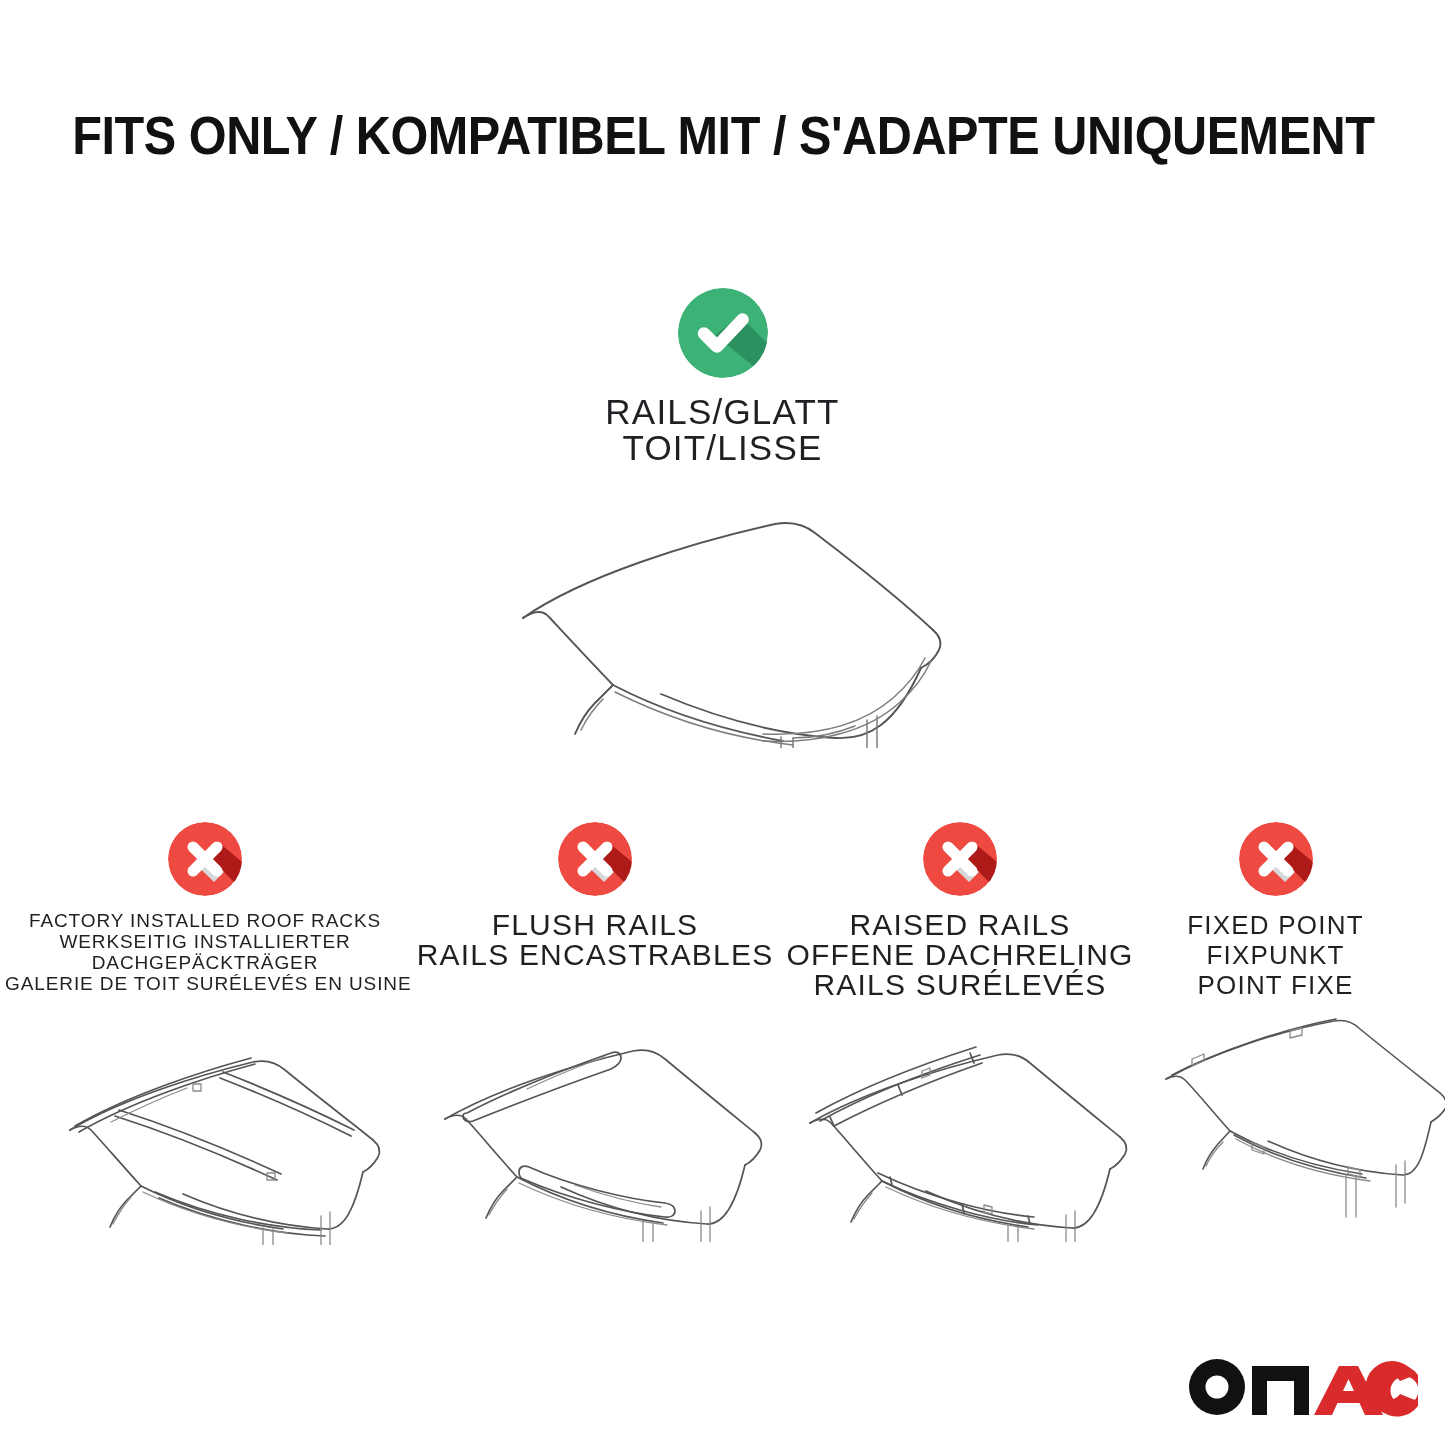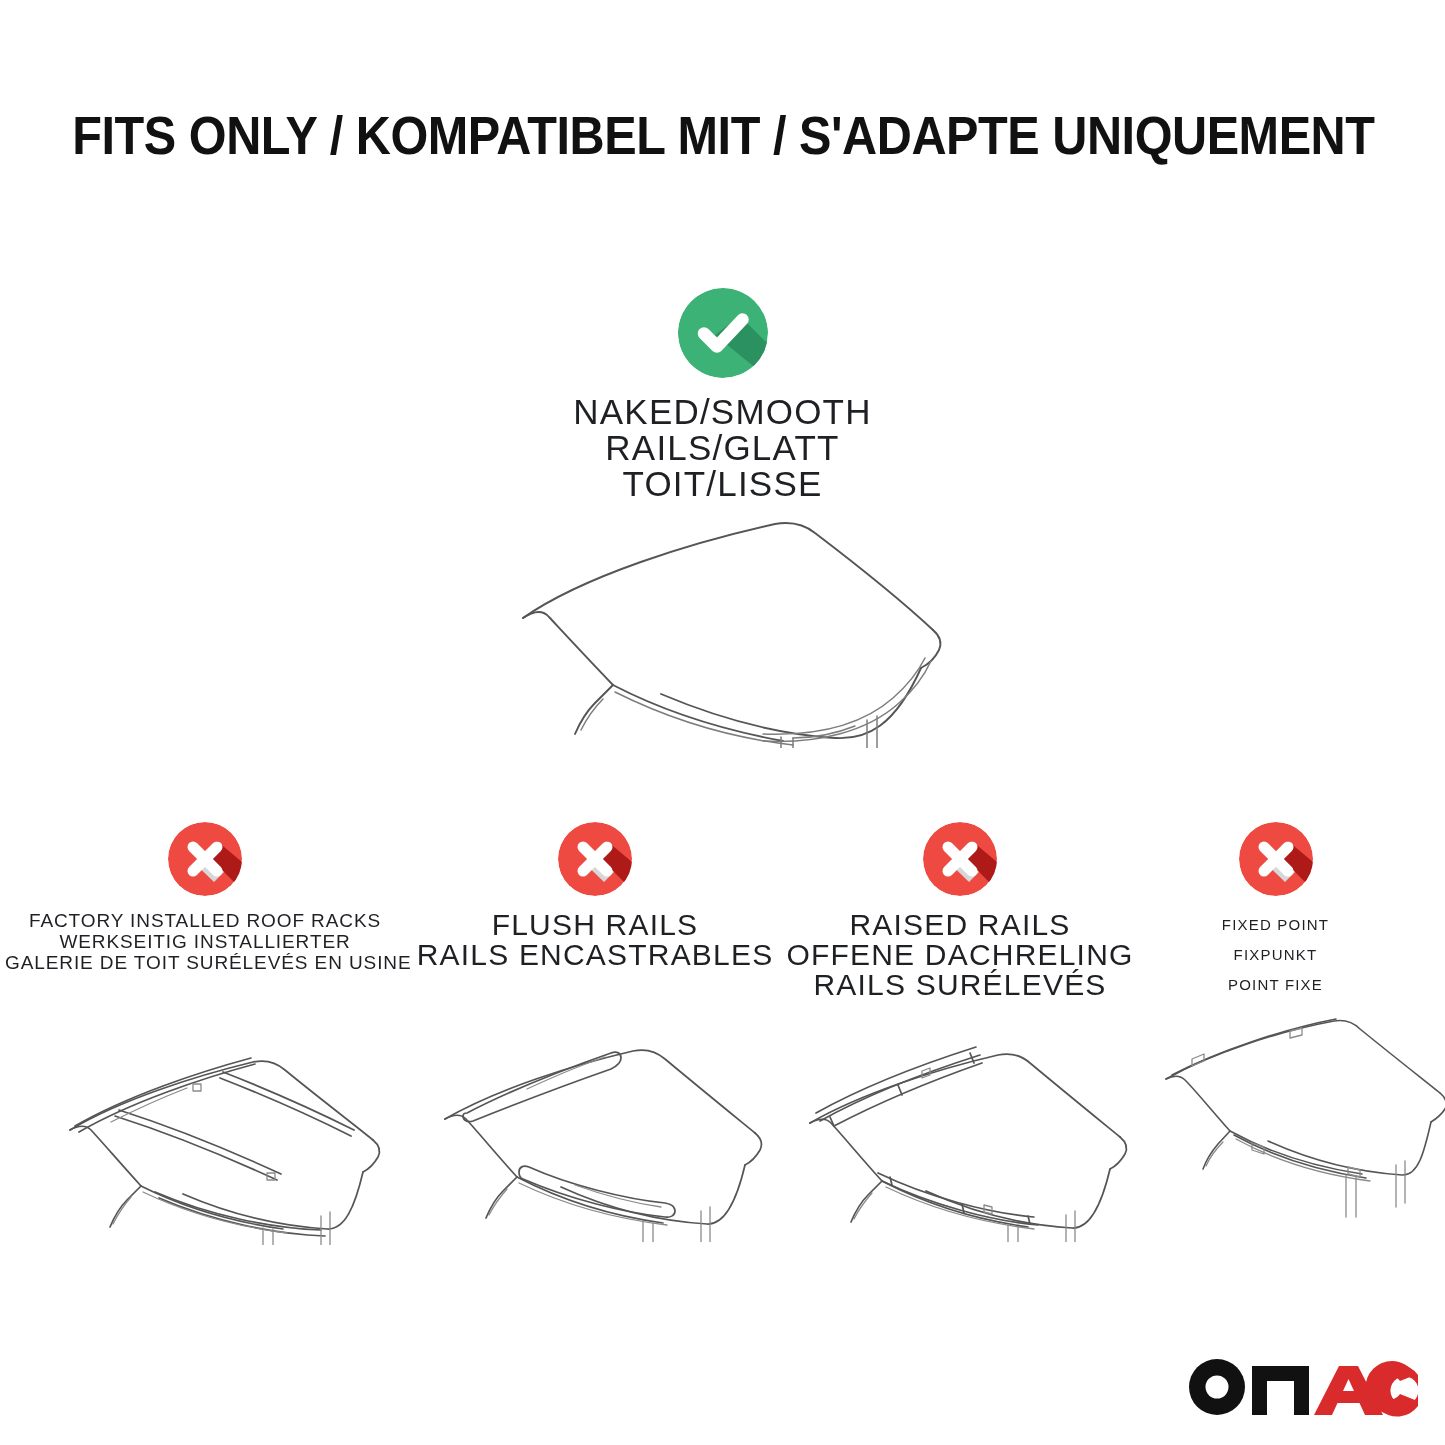--- a/index.html
+++ b/index.html
@@ -87,21 +87,21 @@
   .col .badge { width: 74px; height: 74px; }
   .col .captions { margin-top: 14px; }
 
   #col-1 { left: 5px;    width: 400px; }
   #col-2 { left: 400px;  width: 390px; }
   #col-3 { left: 765px;  width: 390px; }
   #col-4 { left: 1148px; width: 255px; }
 
   #cap-1 { font-size: 19px; line-height: 21px; letter-spacing: 0.9px; }
   #cap-2, #cap-3 { font-size: 30px; line-height: 30px; letter-spacing: 1.2px; }
-  #cap-4 { font-size: 15px; line-height: 30px; letter-spacing: 1.2px; }
+  #cap-4 { font-size: 26px; line-height: 30px; letter-spacing: 1.2px; }
 
   .col-art {
     position: absolute;
     left: 0;
     width: 100%;
   }
   .col-art svg { display: block; margin: 0 auto; }
 
   #art-1 { top: 208px; }
   #art-2 { top: 205px; }
@@ -129,21 +129,20 @@
     <div class="badge">
       <svg width="90" height="90" viewBox="0 0 90 90" aria-hidden="true">
         <circle cx="45" cy="45" r="45" fill="#3db277"></circle>
         <path d="M37 47 L90 90 L90 56 L62 28 Z" fill="#2c9160"></path>
         <path d="M26 45.5 L39 58.5 L64.5 31.5" fill="none" stroke="#ffffff" stroke-width="12.5" stroke-linecap="round" stroke-linejoin="round"></path>
       </svg>
     </div>
   </div>
 
   <div class="captions" id="hero-caption">
-    <span class="line">NAKED/SMOOTH</span>
     <span class="line">RAILS/GLATT</span>
     <span class="line">TOIT/LISSE</span>
   </div>
 
   <div id="hero-art">
     <svg width="520" height="250" viewBox="0 0 520 250" aria-hidden="true">
       <g fill="none" stroke="#555555" stroke-width="1.9" stroke-linejoin="round" stroke-linecap="round">
 
         <path d="M60 120 C 120 78, 230 44, 312 26 C 330 23, 342 27, 352 35
                  C 398 70, 440 104, 470 132"></path>
@@ -189,20 +188,21 @@
           <line x1="25" y1="25" x2="49" y2="49"></line>
           <line x1="49" y1="25" x2="25" y2="49"></line>
         </g>
       </svg>
     </div>
   </div>
 
   <div class="captions" id="cap-1">
     <span class="line">FACTORY INSTALLED ROOF RACKS</span>
     <span class="line">WERKSEITIG INSTALLIERTER</span>
+    <span class="line">DACHGEPÄCKTRÄGER</span>
     <span class="line">GALERIE DE TOIT SURÉLEVÉS EN USINE</span>
   </div>
 
   <div class="col-art" id="art-1">
     <svg width="380" height="215" viewBox="0 0 380 215" aria-hidden="true">
       <g fill="none" stroke="#555555" stroke-width="1.7" stroke-linejoin="round" stroke-linecap="round">
 
         <path d="M55 100 C 105 70, 180 46, 238 32 C 252 29, 262 33, 270 40
                  C 304 68, 336 92, 358 110"></path>
         <path d="M55 100 C 64 95, 71 95, 76 100 C 88 113, 106 134, 126 156"></path>

